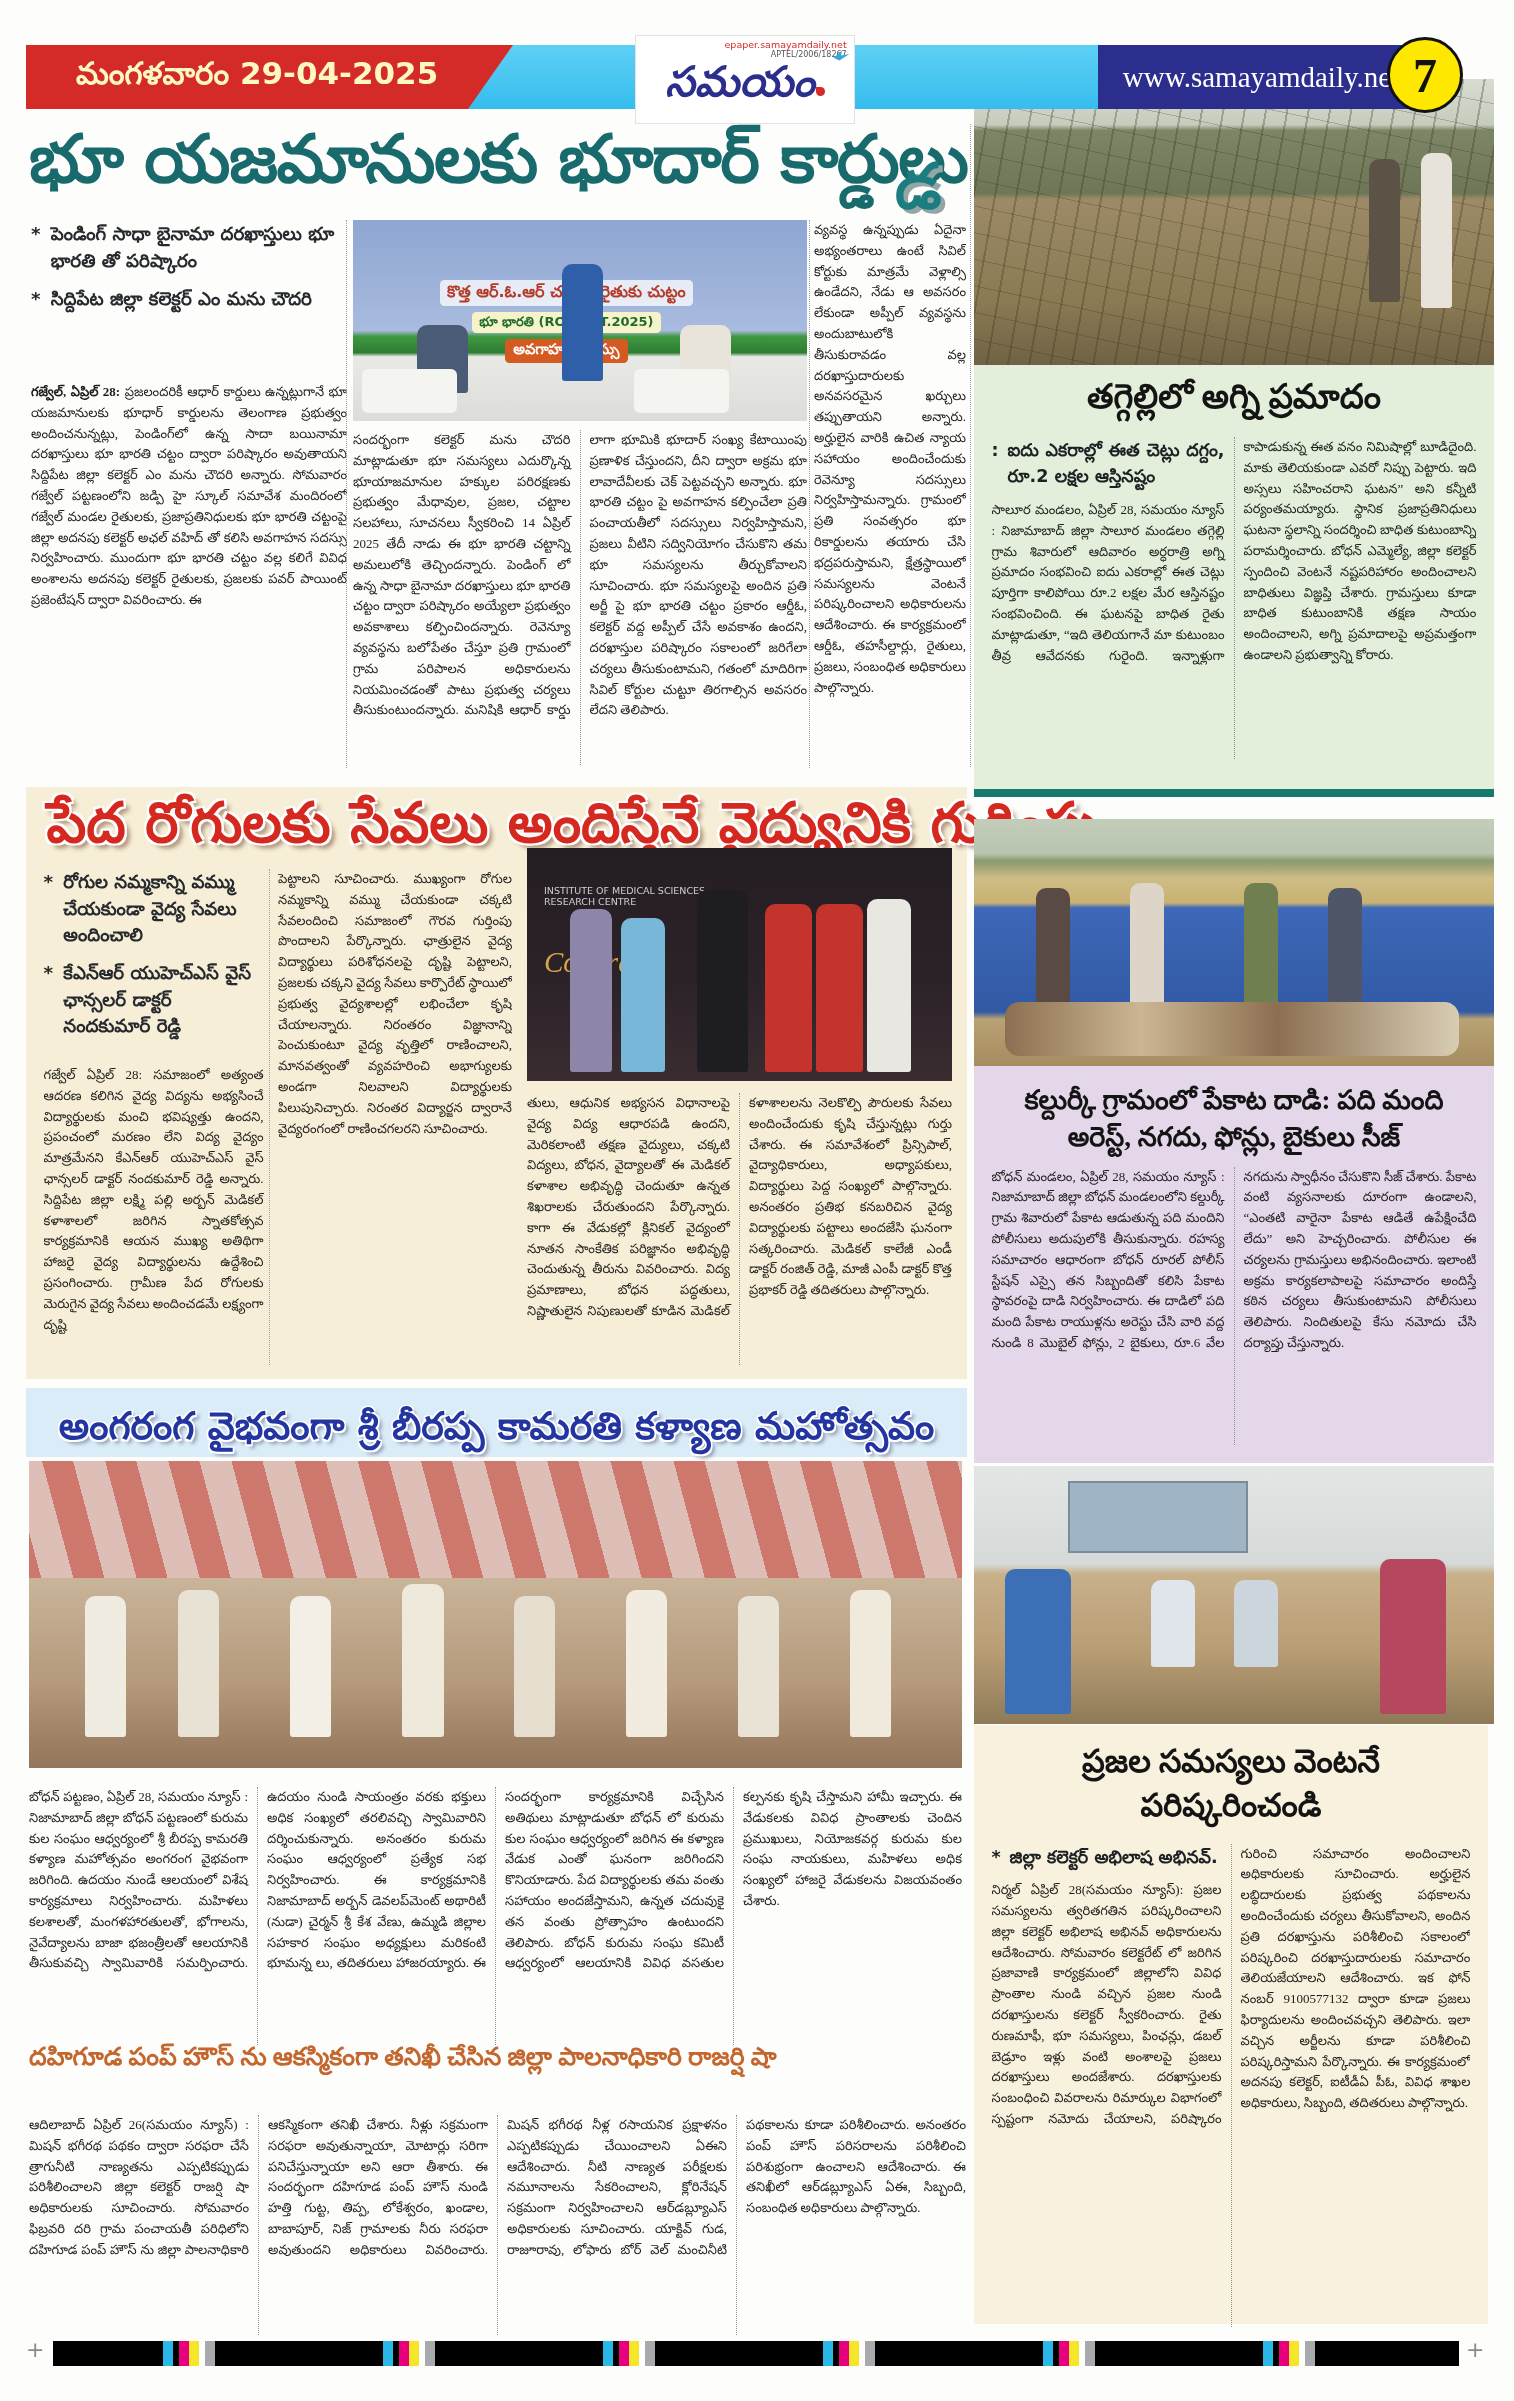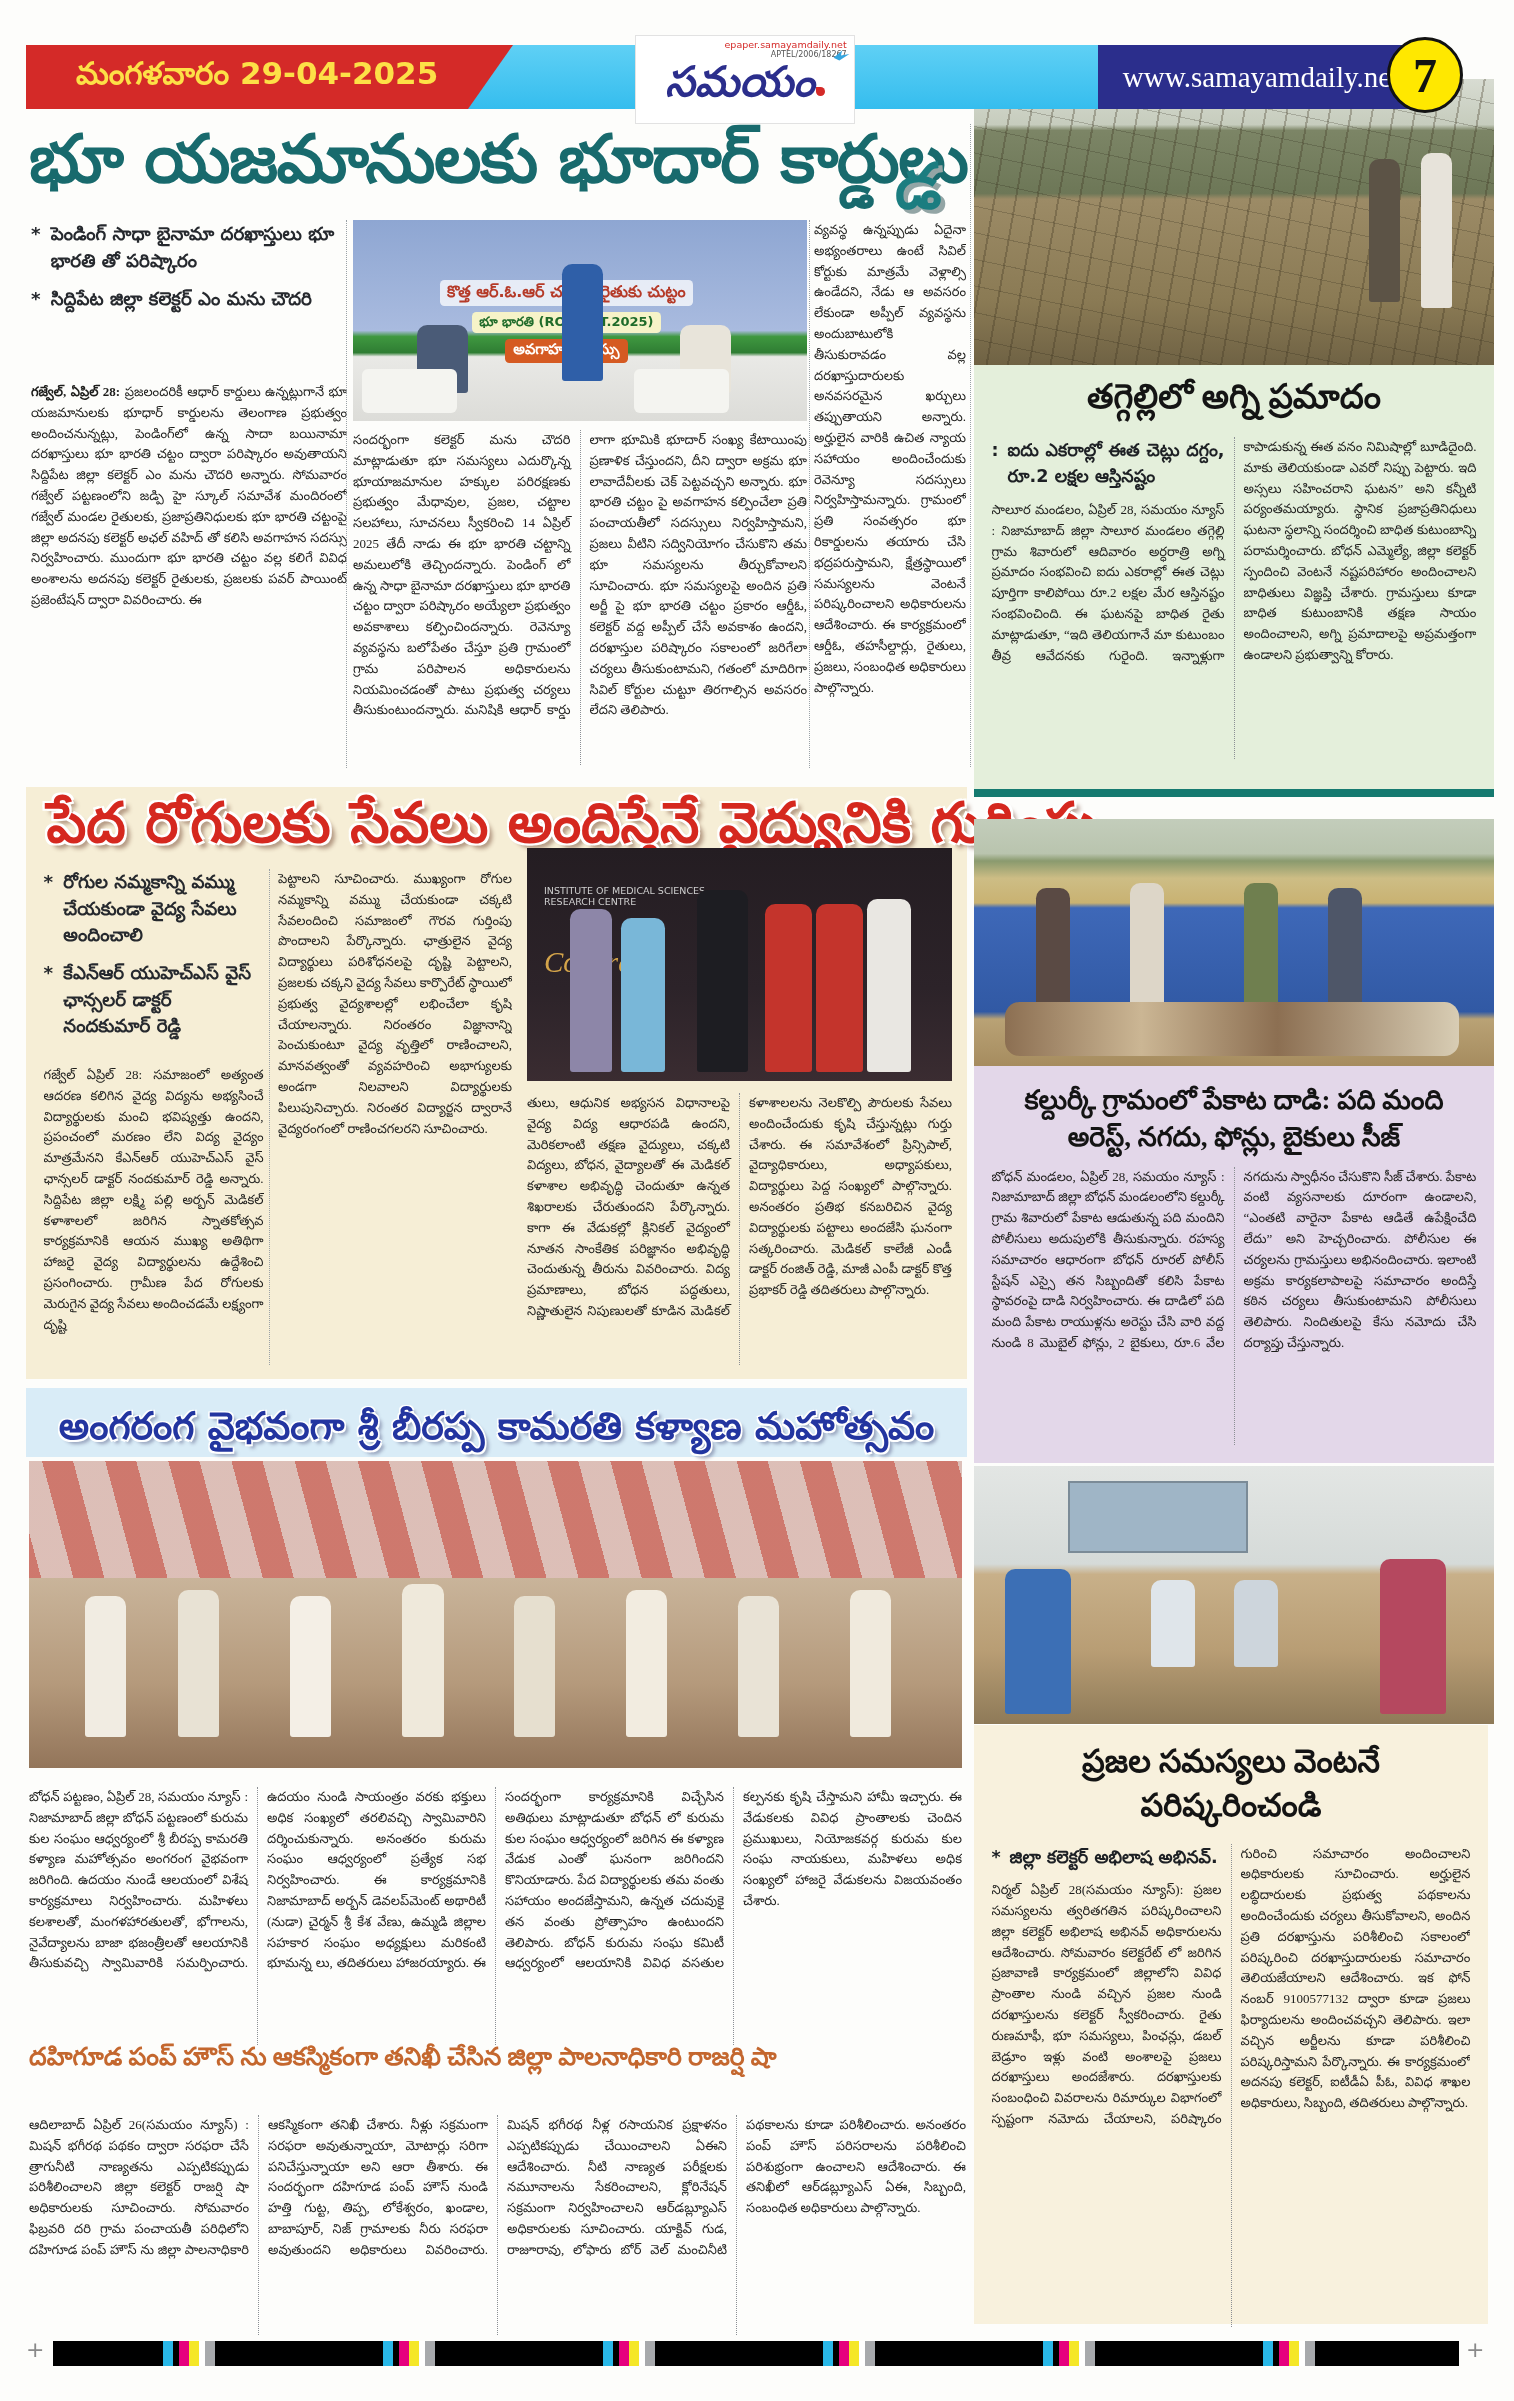--- a/index.html
+++ b/index.html
@@ -3,21 +3,21 @@
 <meta charset="utf-8">
 <style>
   html,body{margin:0;padding:0;background:#fff;}
   .page{position:relative;width:1515px;height:2401px;background:#fdfdfb;overflow:hidden;
         font-family:"Liberation Serif", serif;color:#1d1d1b;}
   .abs{position:absolute;}
   
   .h-red{left:26px;top:45px;width:487px;height:64px;background:#d42a28;z-index:2;
          clip-path:polygon(0 0,100% 0,calc(100% - 45px) 100%,0 100%);
          display:flex;align-items:center;padding-left:50px;box-sizing:border-box;}
-  .h-red span{color:#fde047;font-family:"DejaVu Sans",sans-serif;font-weight:800;font-size:31px;}
+  .h-red span{color:#fef9c3;font-family:"DejaVu Sans",sans-serif;font-weight:800;font-size:31px;}
   .h-cyan{left:438px;top:45px;width:663px;height:64px;z-index:1;
           background:linear-gradient(180deg,#5fd0f5,#35bdee);}
   .h-blue{left:1098px;top:45px;width:326px;height:64px;background:#2b2e8c;z-index:1;
           display:flex;align-items:center;justify-content:center;}
   .h-blue span{color:#fff;font-size:29px;font-family:"Liberation Serif",serif;}
   .h-circle{left:1387px;top:37px;width:76px;height:76px;background:#ffe800;border:3.7px solid #121212;
             border-radius:50%;z-index:3;display:flex;align-items:center;justify-content:center;
             box-sizing:border-box;font-family:"Liberation Serif",serif;font-weight:700;font-size:48px;color:#121212;}
   .h-logo{left:635px;top:35px;width:220px;height:89px;background:#fff;z-index:4;border:0.7px solid #e2e2e2;
           box-sizing:border-box;padding:2.9px 7.3px;}

